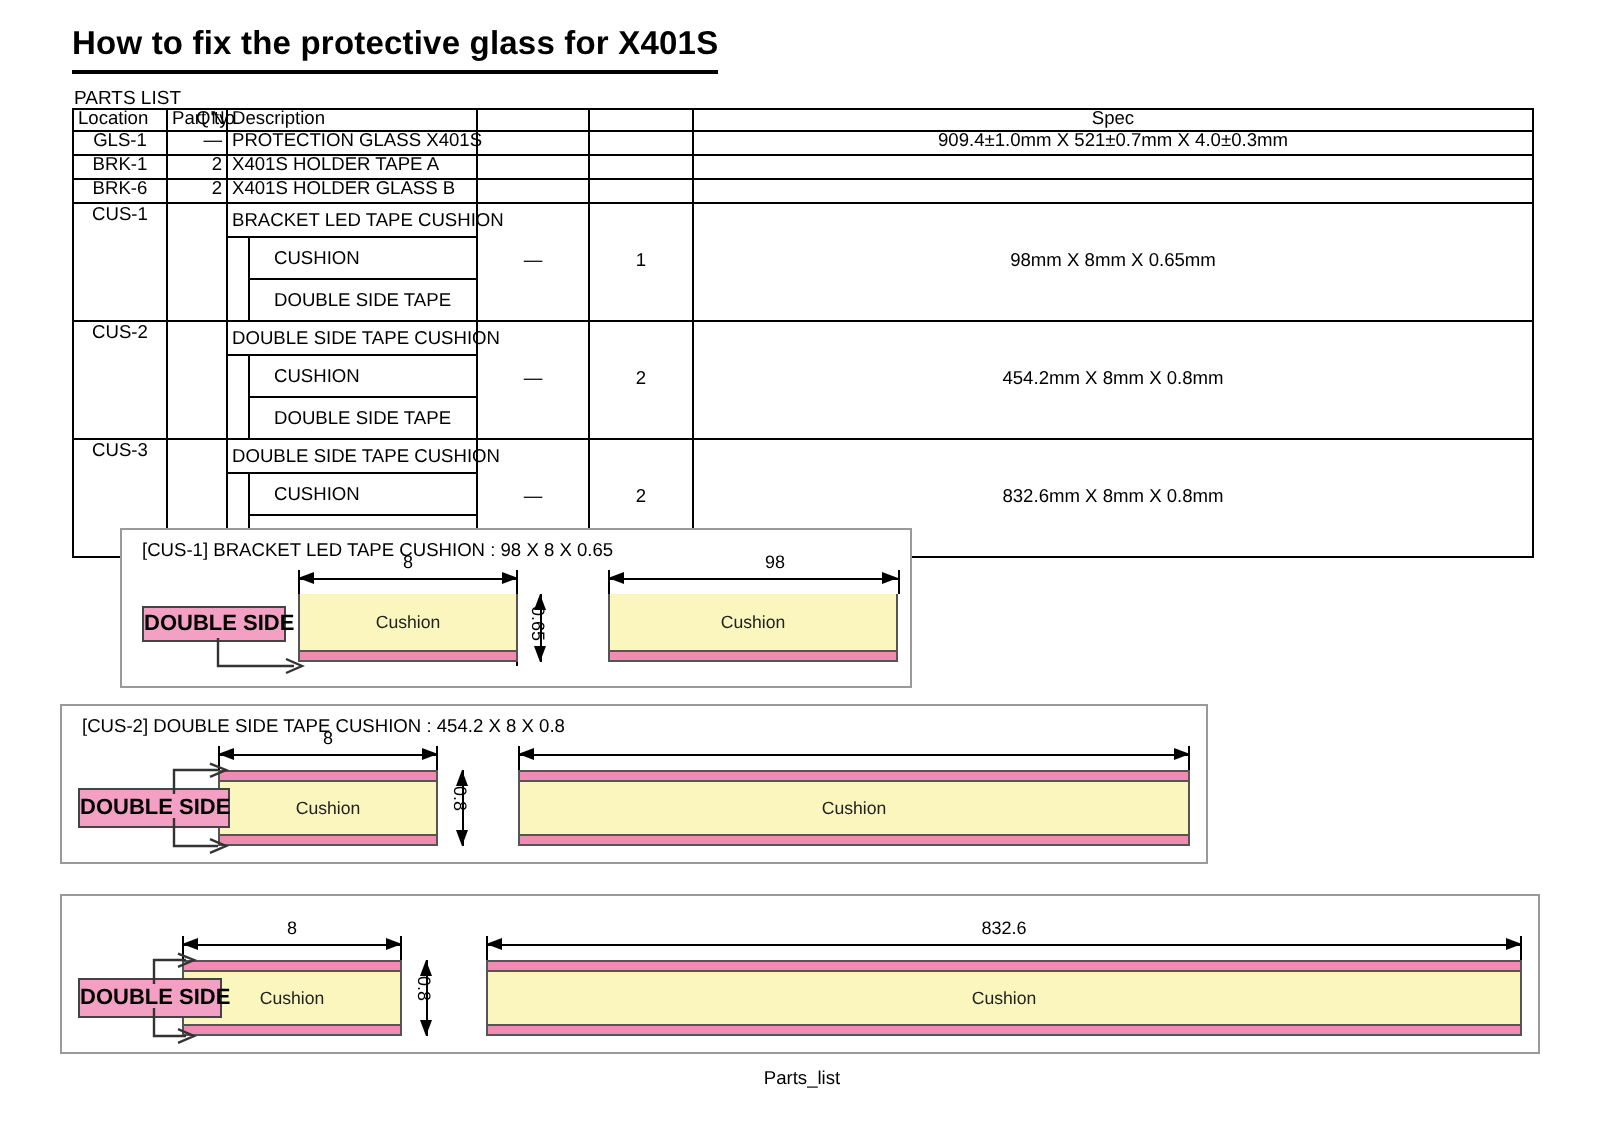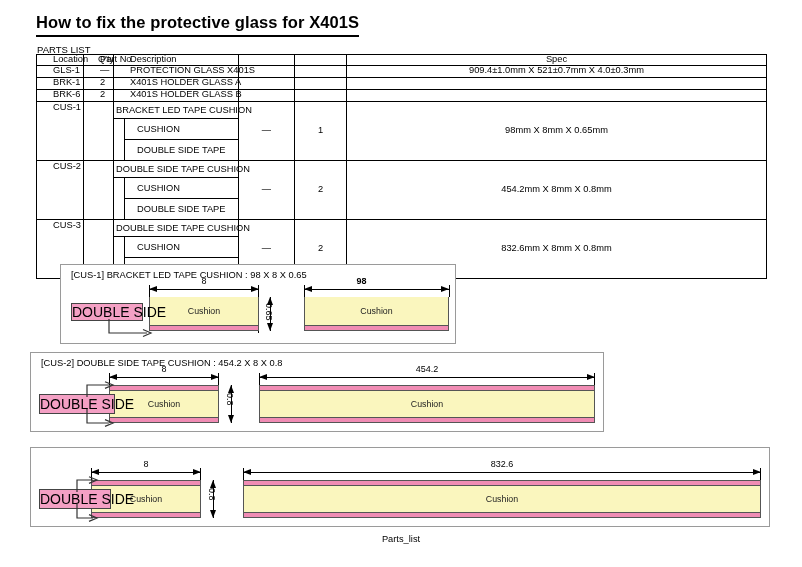--- a/index.html
+++ b/index.html
@@ -27,21 +27,21 @@
   
   .parts-table{
     position:absolute;left:36px;top:54px;
     width:730px;
     border-collapse:collapse;
     table-layout:fixed;
     font-size:9.3px;
   }
   .parts-table td,.parts-table th{
     border:1px solid #000;
-    padding:0 16px;
+    padding:0 2px;
     font-weight:normal;
     vertical-align:middle;
     line-height:1.05;
     overflow:visible;
     white-space:nowrap;
   }
   .parts-table th{text-align:left;}
   .c-loc{width:47px;text-align:center;}
   .c-pn{width:30px;text-align:center;}
   .c-desc{width:125px;text-align:left;}
@@ -79,24 +79,25 @@
     box-sizing:border-box;
   }
   .panel-title{
     position:absolute;left:10px;top:5px;
     font-size:9.3px;white-space:nowrap;
   }
   .ds-badge{
     position:absolute;
     background:#F4A0C4;
     border:1px solid #444;
-    font-size:14px;
+    font-size:11px;
     text-align:center;
     box-sizing:border-box;
     white-space:nowrap;
+    font-weight:bold;
   }
   .stack{
     position:absolute;
     box-sizing:border-box;
     border-left:1px solid #555;
     border-right:1px solid #555;
   }
   .layer-tape{
     background:#F08CB4;
     border-top:1px solid #555;
@@ -189,21 +190,21 @@
       <td class="c-pn" style="text-align:right">—</td>
       <td class="c-desc">PROTECTION GLASS X401S</td>
       <td class="c-qa"></td>
       <td class="c-qb"></td>
       <td class="c-spec spec-cell">909.4±1.0mm X 521±0.7mm X 4.0±0.3mm</td>
     </tr>
 
     <tr class="r-simple">
       <td class="c-loc">BRK-1</td>
       <td class="c-pn" style="text-align:right">2</td>
-      <td class="c-desc">X401S HOLDER GLASS A</td>
+      <td class="c-desc">X401S HOLDER TAPE A</td>
       <td class="c-qa"></td>
       <td class="c-qb"></td>
       <td class="c-spec spec-cell"></td>
     </tr>
 
     <tr class="r-simple">
       <td class="c-loc">BRK-6</td>
       <td class="c-pn" style="text-align:right">2</td>
       <td class="c-desc">X401S HOLDER GLASS B</td>
       <td class="c-qa"></td>
@@ -254,21 +255,21 @@
 
 <div class="panel" style="left:30px;top:264px;width:396px;height:80px;margin-left:30px;">
   <div class="panel-title">[CUS-1] BRACKET LED TAPE CUSHION : 98 X 8 X 0.65</div>
 
   <div class="dim-h" style="left:88px;top:24px;width:110px;"></div>
   <div class="dim-label" style="left:88px;top:11px;width:110px;">8</div>
   <div class="tick" style="left:88px;top:20px;height:12px;"></div>
   <div class="tick" style="left:197px;top:20px;height:48px;"></div>
 
   <div class="dim-h" style="left:243px;top:24px;width:145px;"></div>
-  <div class="dim-label" style="left:228px;top:11px;width:145px;font-weight:bold;">98</div>
+  <div class="dim-label" style="left:254px;top:11px;width:145px;">98</div>
   <div class="tick" style="left:243px;top:20px;height:12px;"></div>
   <div class="tick" style="left:388px;top:20px;height:12px;"></div>
 
   <div class="stack" style="left:88px;top:32px;width:110px;">
     <div class="layer-cushion" style="height:28px;">
       <span>Cushion</span>
     </div>
     <div class="layer-tape" style="height:6px;"></div>
   </div>
 
@@ -292,21 +293,20 @@
 
 <div class="panel" style="left:30px;top:352px;width:574px;height:80px;">
   <div class="panel-title">[CUS-2] DOUBLE SIDE TAPE CUSHION : 454.2 X 8 X 0.8</div>
 
   <div class="dim-h" style="left:78px;top:24px;width:110px;"></div>
   <div class="dim-label" style="left:78px;top:11px;width:110px;">8</div>
   <div class="tick" style="left:78px;top:20px;height:12px;"></div>
   <div class="tick" style="left:187px;top:20px;height:48px;"></div>
 
   <div class="dim-h" style="left:228px;top:24px;width:336px;"></div>
-  <div class="dim-label" style="left:228px;top:11px;width:336px;">454.2</div>
   <div class="tick" style="left:228px;top:20px;height:12px;"></div>
   <div class="tick" style="left:563px;top:20px;height:12px;"></div>
 
   <div class="stack" style="left:78px;top:32px;width:110px;">
     <div class="layer-tape" style="height:6px;"></div>
     <div class="layer-cushion" style="height:26px;">
       <span>Cushion</span>
     </div>
     <div class="layer-tape" style="height:6px;"></div>
   </div>

